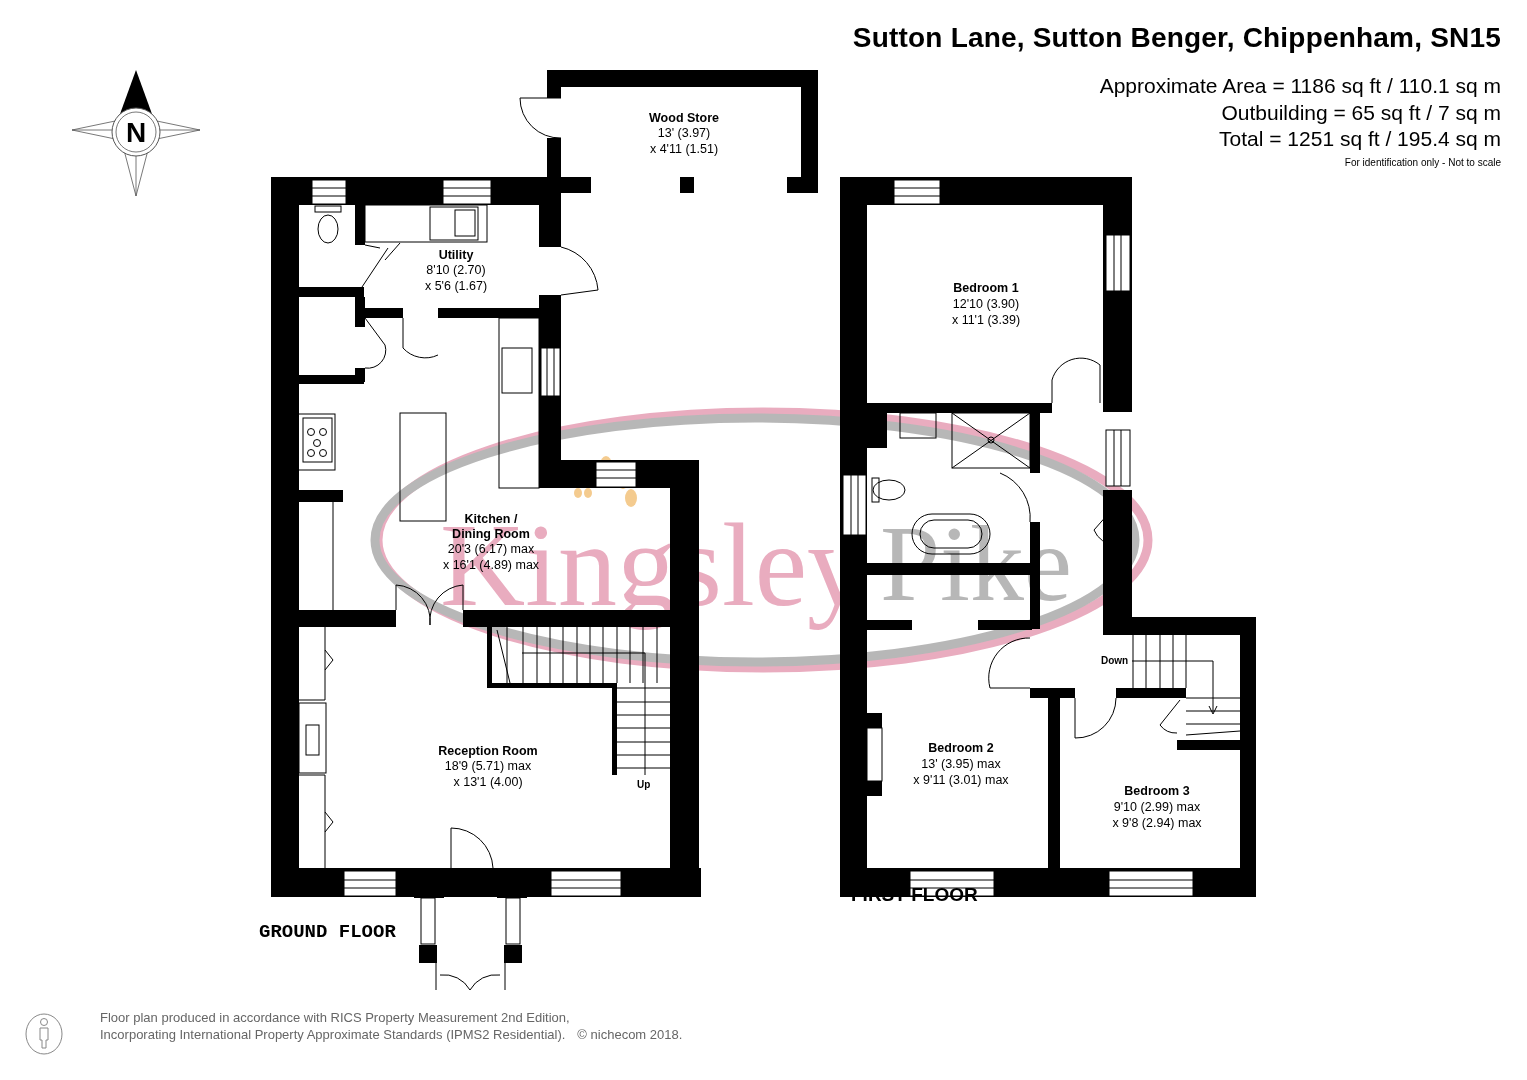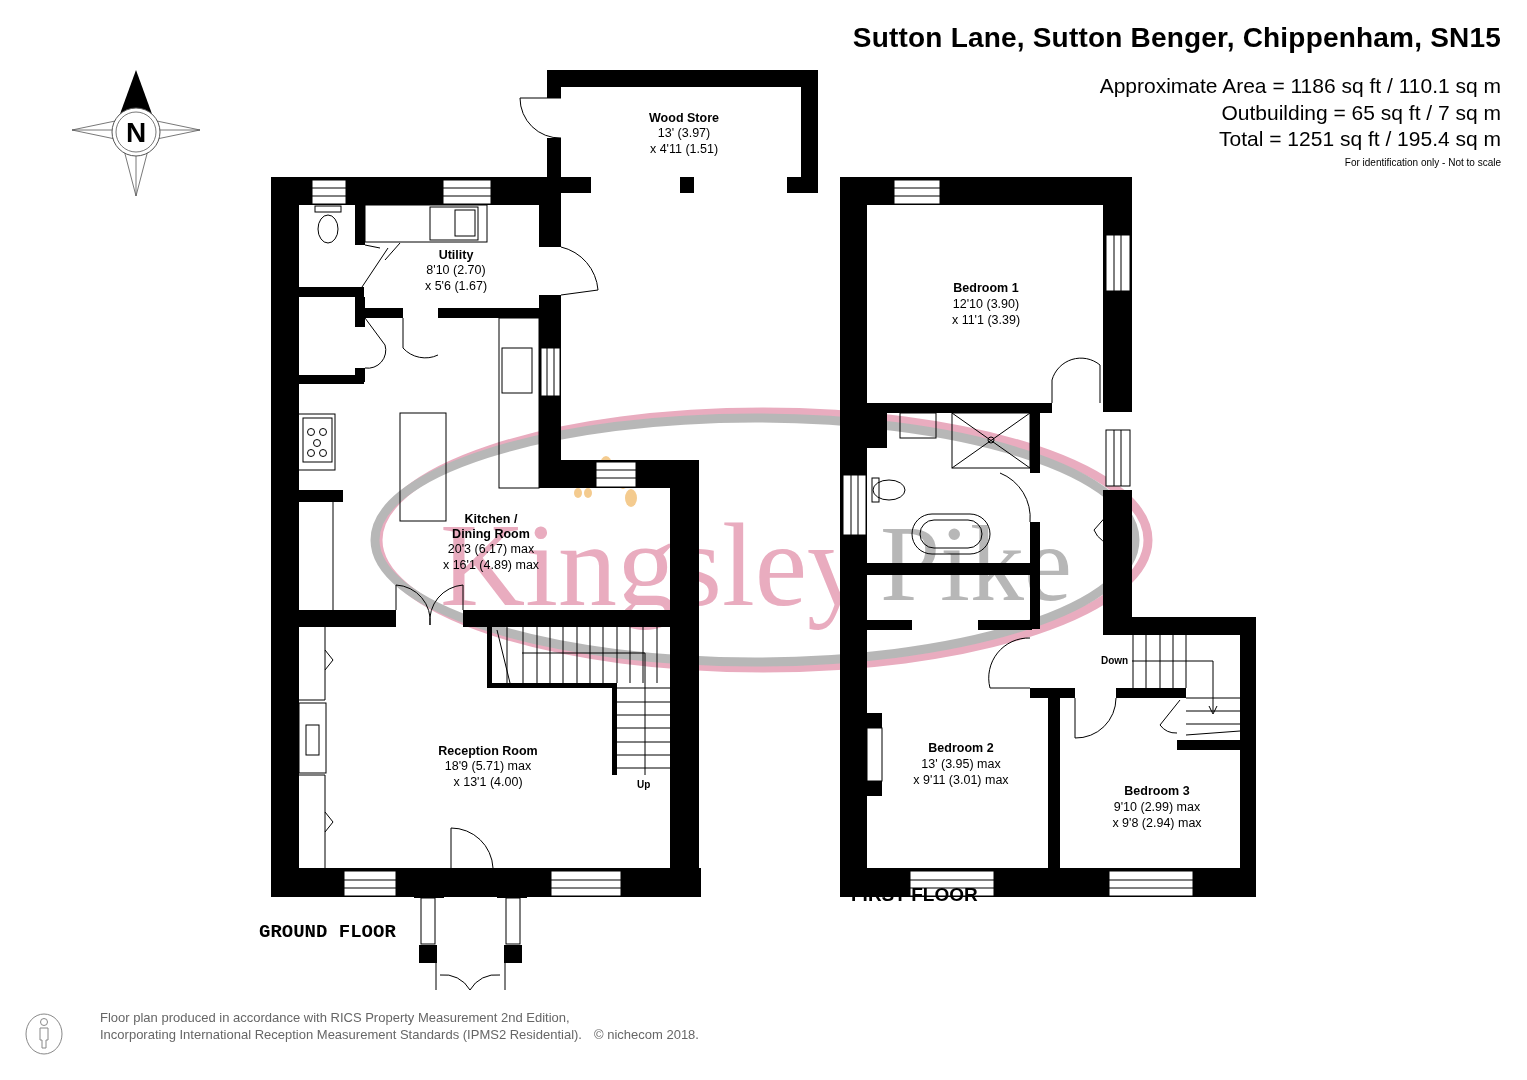--- a/index.html
+++ b/index.html
@@ -305,14 +305,14 @@
 <div class="floor-label" style="left:259px; top:921px;font-family:Liberation Mono, monospace;">GROUND FLOOR</div>
 <div class="floor-label" style="left:840px; top:884px;margin-left:11px;">FIRST FLOOR</div>
 
 <svg class="footer-icon" width="40" height="44" viewBox="0 0 40 44">
   <ellipse cx="20" cy="22" rx="18" ry="20" fill="none" stroke="#888" stroke-width="1"></ellipse>
   <circle cx="20" cy="10" r="3.5" fill="none" stroke="#888" stroke-width="1"></circle>
   <path d="M16,16 L24,16 L24,28 L22,28 L22,36 L18,36 L18,28 L16,28 Z" fill="none" stroke="#888" stroke-width="1"></path>
 </svg>
 <div class="footer">
   <div>Floor plan produced in accordance with RICS Property Measurement 2nd Edition,</div>
-  <div><span>Incorporating International Reception Measurement Standards (IPMS2 Residential).</span><span class="copy">© nichecom 2018.</span></div>
+  <div><span>Incorporating International Property Approximate Standards (IPMS2 Residential).</span><span class="copy">© nichecom 2018.</span></div>
 </div>
 
 </body></html>

